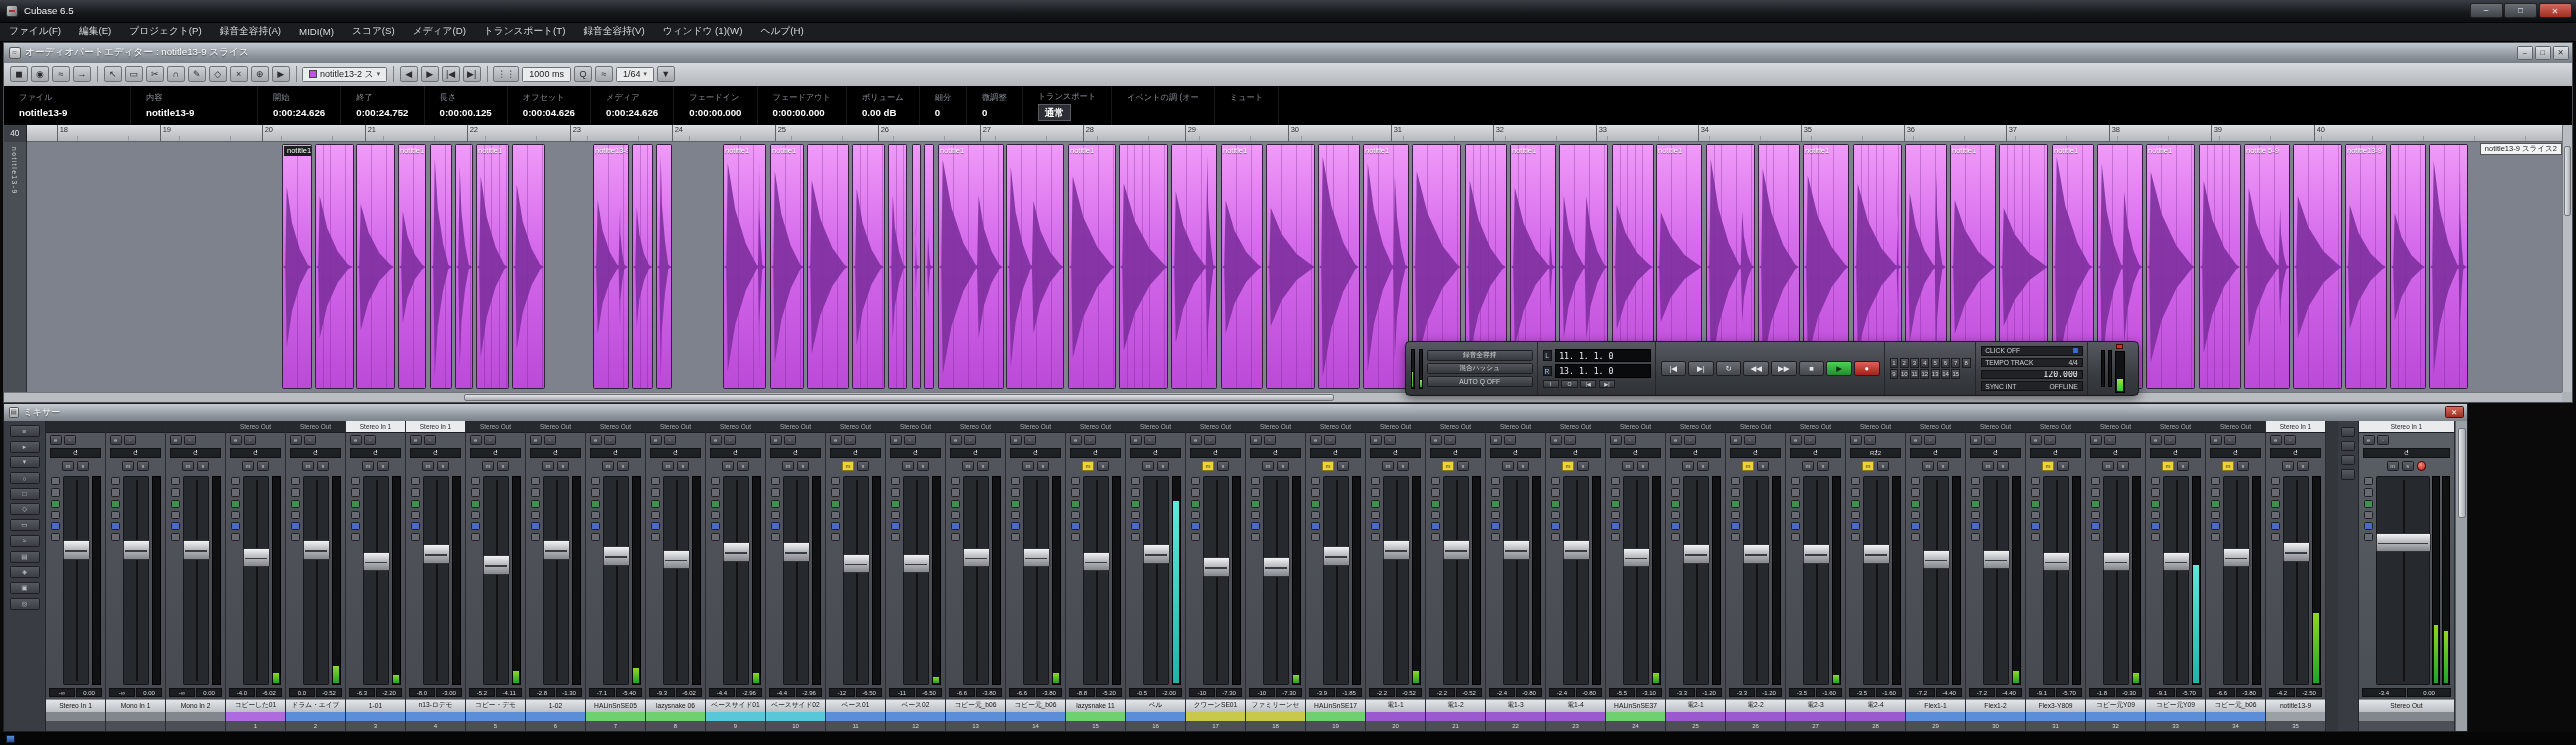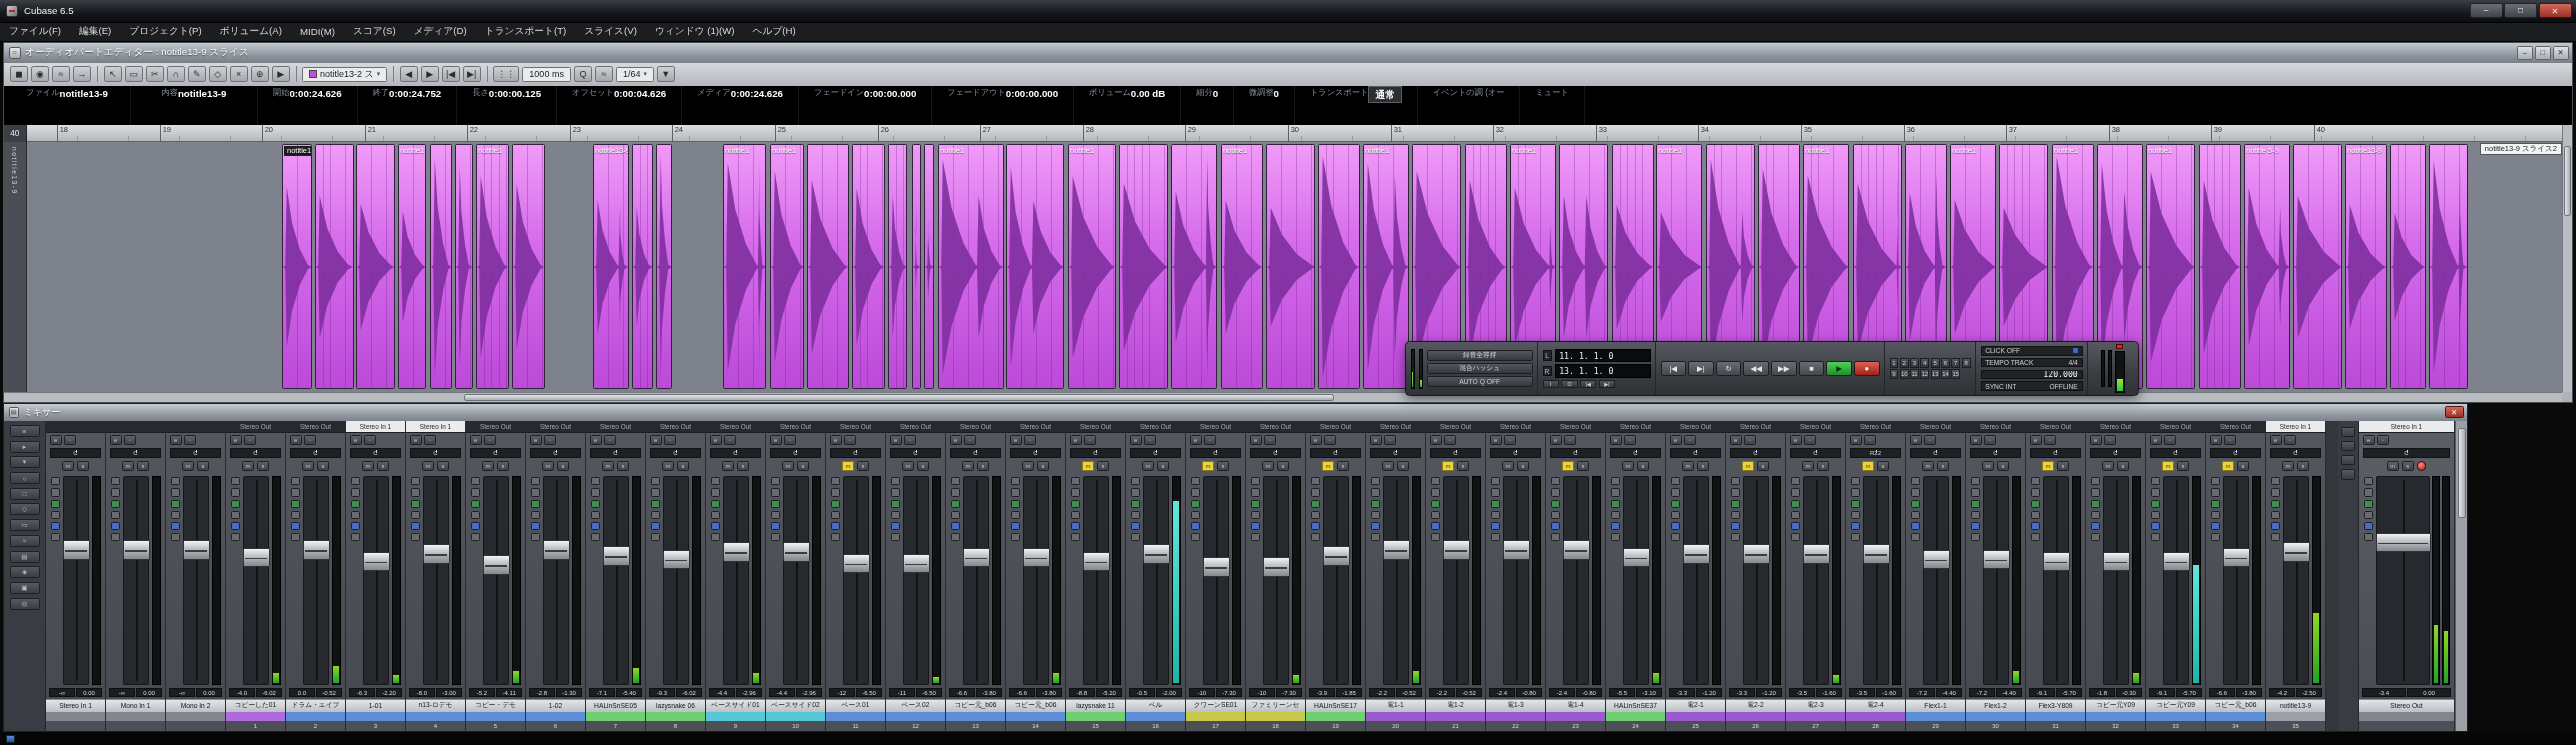--- a/index.html
+++ b/index.html
@@ -44,21 +44,21 @@
     border:0.7px solid #6d7176;border-radius:2.2px;color:#2b2d30;font-size:9px;
     display:flex;align-items:center;justify-content:center;}
   .tbox{height:15px;background:#ecaeec00;background:#e9ebed;border:0.7px solid #6d7176;border-radius:1.5px;
     padding:0 6px;font-size:9px;color:#222;display:flex;align-items:center;gap:3px;}
   .tsep{width:0.7px;height:16.5px;background:#7c8086;margin:0 3px;}
   .pswatch{width:7.5px;height:7.5px;background:#c44fe0;border:0.7px solid #444;}
   .ddar{font-size:6.7px;color:#555;}
 
   
   .infoline{position:absolute;left:0;top:43px;right:0;height:39px;background:#000;display:flex;}
-  .ifield{display:flex;flex-direction:row;justify-content:center;padding:0 15px;border-right:0.7px solid #17181a;}
+  .ifield{display:flex;flex-direction:column;justify-content:center;padding:0 15px;border-right:0.7px solid #17181a;}
   .ifield:nth-child(1),.ifield:nth-child(2){min-width:127px;}
   .ilabel{color:#8b8f95;font-size:8.2px;line-height:13.5px;white-space:nowrap;}
   .ivalue{color:#fff;font-size:9.7px;font-weight:bold;line-height:15px;white-space:nowrap;min-height:15px;}
   .ivalue.boxed{background:#2b2e33;border:0.7px solid #5a5e64;padding:0 6px;align-self:flex-start;}
 
   
   .ruler{position:absolute;left:0;top:82px;right:10.5px;height:16.5px;
     background:linear-gradient(#dcdee1,#b5b8bc);border-bottom:0.7px solid #5e6266;}
   .rcorner{position:absolute;left:0;top:0;width:22.5px;height:16.5px;background:#3c4046;color:#e8eaec;
     font-size:8.2px;display:flex;align-items:center;justify-content:center;border-right:0.7px solid #222;}
@@ -208,26 +208,26 @@
       <div class="wbtn">–</div>
       <div class="wbtn">□</div>
       <div class="wbtn close">✕</div>
     </div>
   </div>
 
   <div class="menubar" id="menubar">
       <div class="menu-item">ファイル(F)</div>
       <div class="menu-item">編集(E)</div>
       <div class="menu-item">プロジェクト(P)</div>
-      <div class="menu-item">ボリューム(A)</div>
+      <div class="menu-item">録音全容持(A)</div>
       <div class="menu-item">MIDI(M)</div>
       <div class="menu-item">スコア(S)</div>
       <div class="menu-item">メディア(D)</div>
       <div class="menu-item">トランスポート(T)</div>
-      <div class="menu-item">スライス(V)</div>
+      <div class="menu-item">録音全容持(V)</div>
       <div class="menu-item">ウィンドウ (1)(W)</div>
       <div class="menu-item">ヘルプ(H)</div>
     </div>
 
   <div class="editor">
     <div class="etitle">
       <span class="eicon">≈</span>
       <span>オーディオパートエディター : notitle13-9 スライス</span>
       <div class="ewinbtns">
         <div class="ewb">–</div>

